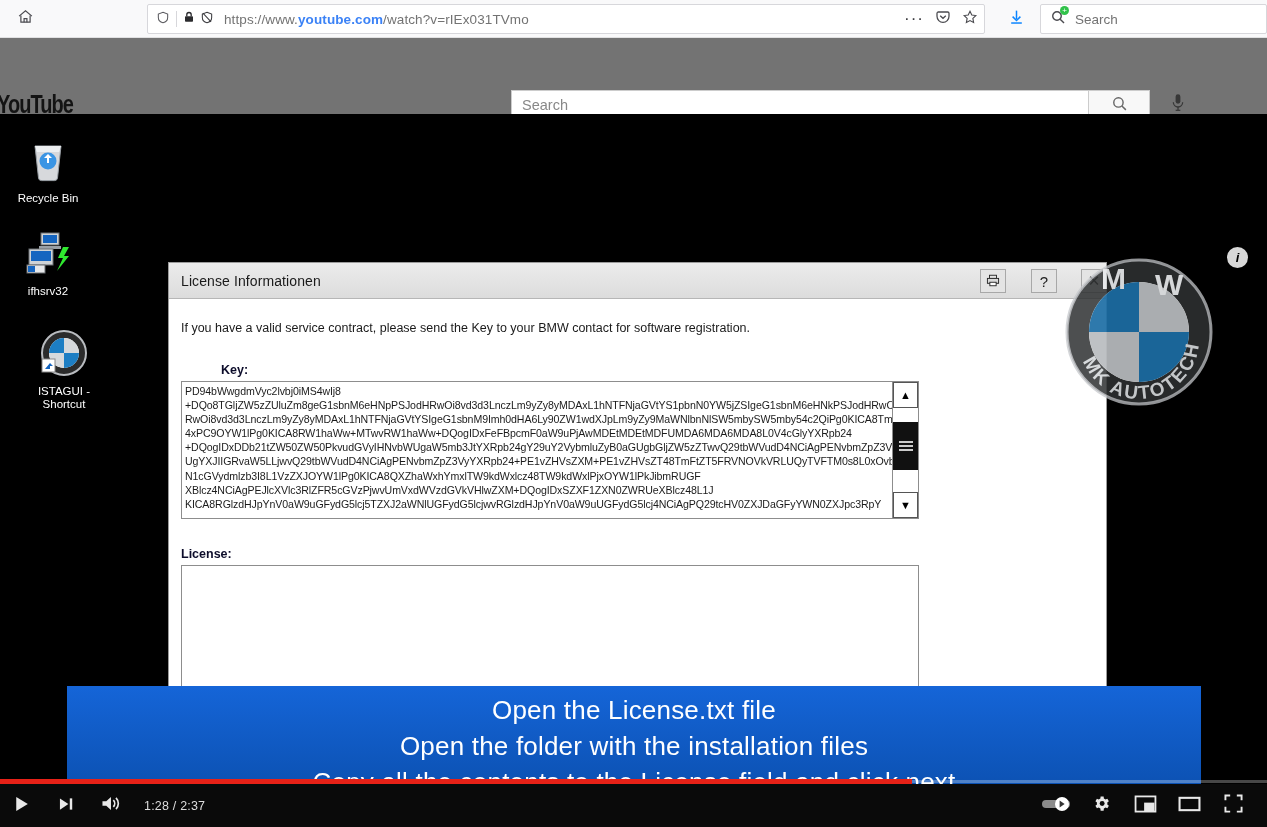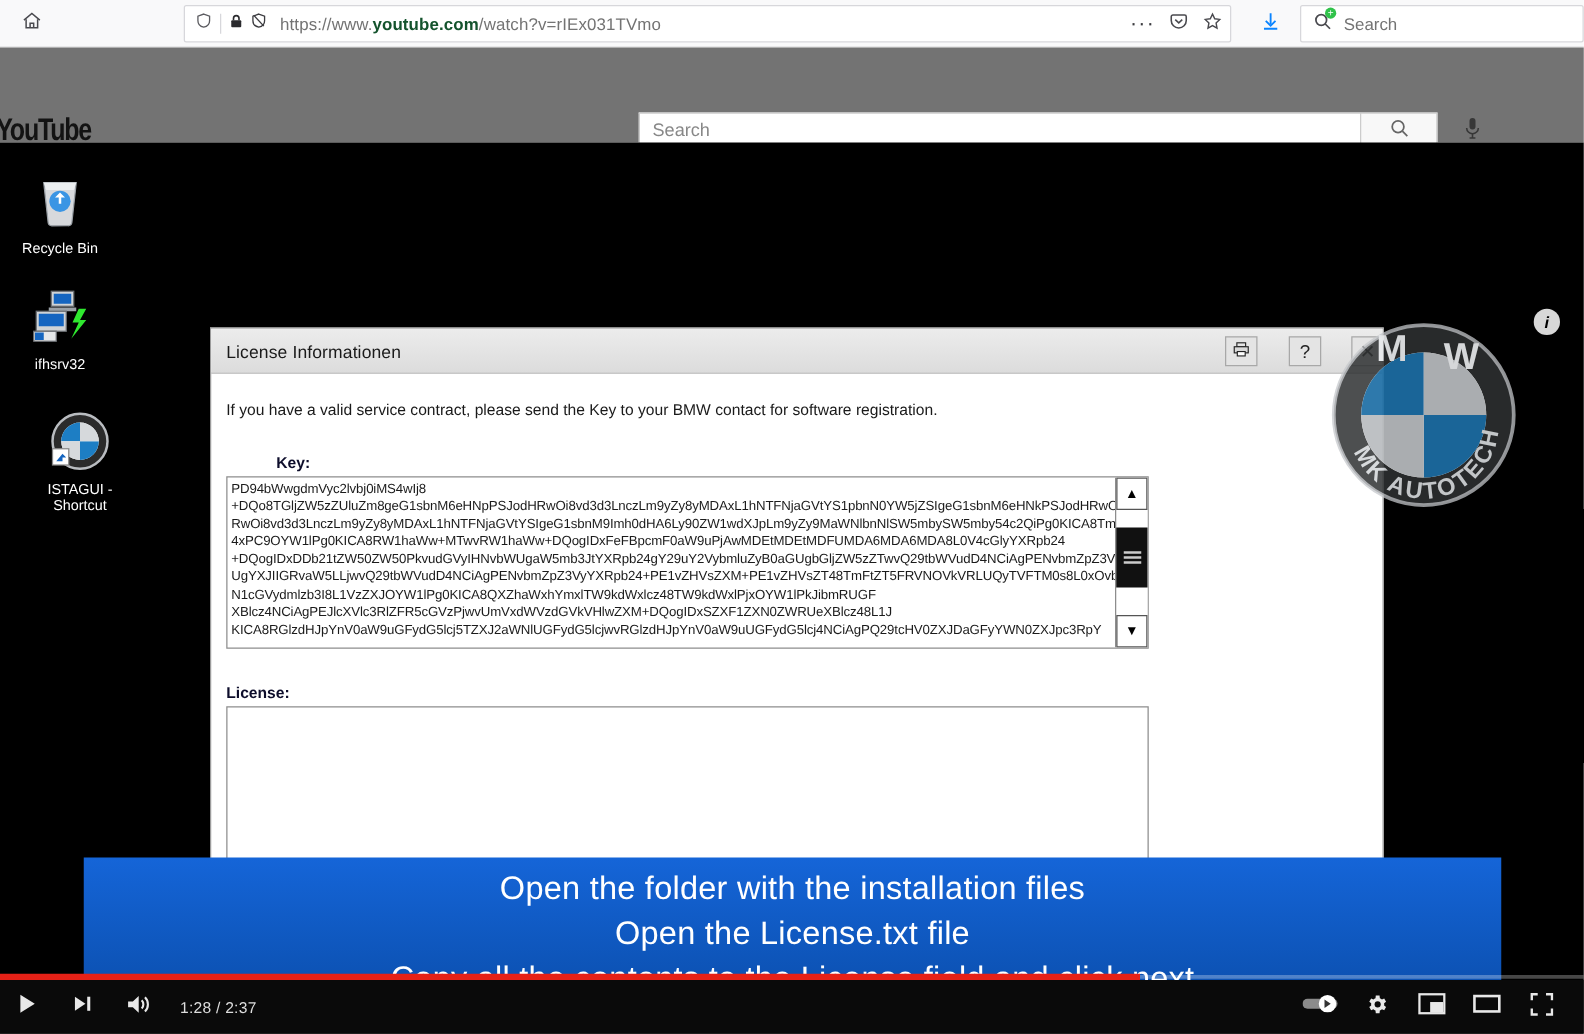--- a/index.html
+++ b/index.html
@@ -16,21 +16,21 @@
              align-items:center; justify-content:center; cursor:pointer; }
   #urlbar{
     position:absolute; left:147px; top:4px; width:838px; height:30px;
     background:#fff; border:1px solid #d7d7db; border-radius:2px;
     display:flex; align-items:center;
   }
   #urlbar .idbox{ display:flex; align-items:center; padding:0 6px 0 8px; }
   .vsep{ width:1px; height:16px; background:#d7d7db; margin:0 6px; }
   #urltext{ font-size:13.5px; color:#737373; white-space:nowrap; overflow:hidden;
             padding-left:4px; letter-spacing:.1px; }
-  #urltext b{ color:#14532d; font-weight:600; }
+  #urltext b{ color:#3b82f6; font-weight:600; }
   .ub-icons{ margin-left:auto; display:flex; align-items:center; padding-right:6px; gap:11px;}
   #dl-btn{ position:absolute; left:1000px; top:4px; width:32px; height:30px;
            display:flex; align-items:center; justify-content:center; cursor:pointer;}
   #searchbar{
     position:absolute; left:1040px; top:4px; width:227px; height:30px;
     background:#fff; border:1px solid #d7d7db; border-radius:2px;
     display:flex; align-items:center; padding-left:9px; gap:9px;
   }
   #searchbar .sb-text{ font-size:13.5px; color:#737373; }
 
@@ -354,22 +354,22 @@
         <textPath href="#arcp" startOffset="12%">MK AUTOTECH</textPath>
       </text>
     </svg>
   </div>
 
   <div id="info-btn">
     <span>i</span>
   </div>
 
   <div id="captions">
+    <div>Open the License.txt file</div>
     <div>Open the folder with the installation files</div>
-    <div>Open the License.txt file</div>
     <div>Copy all the contents to the License field and click next</div>
   </div>
 
   <div id="progress-holder">
     <div id="progress-bg"></div>
     <div id="progress-fill" style="width: 72%; background: rgb(230, 33, 23);"></div>
   </div>
 
   <div id="controls">
     <div class="cbtn">

